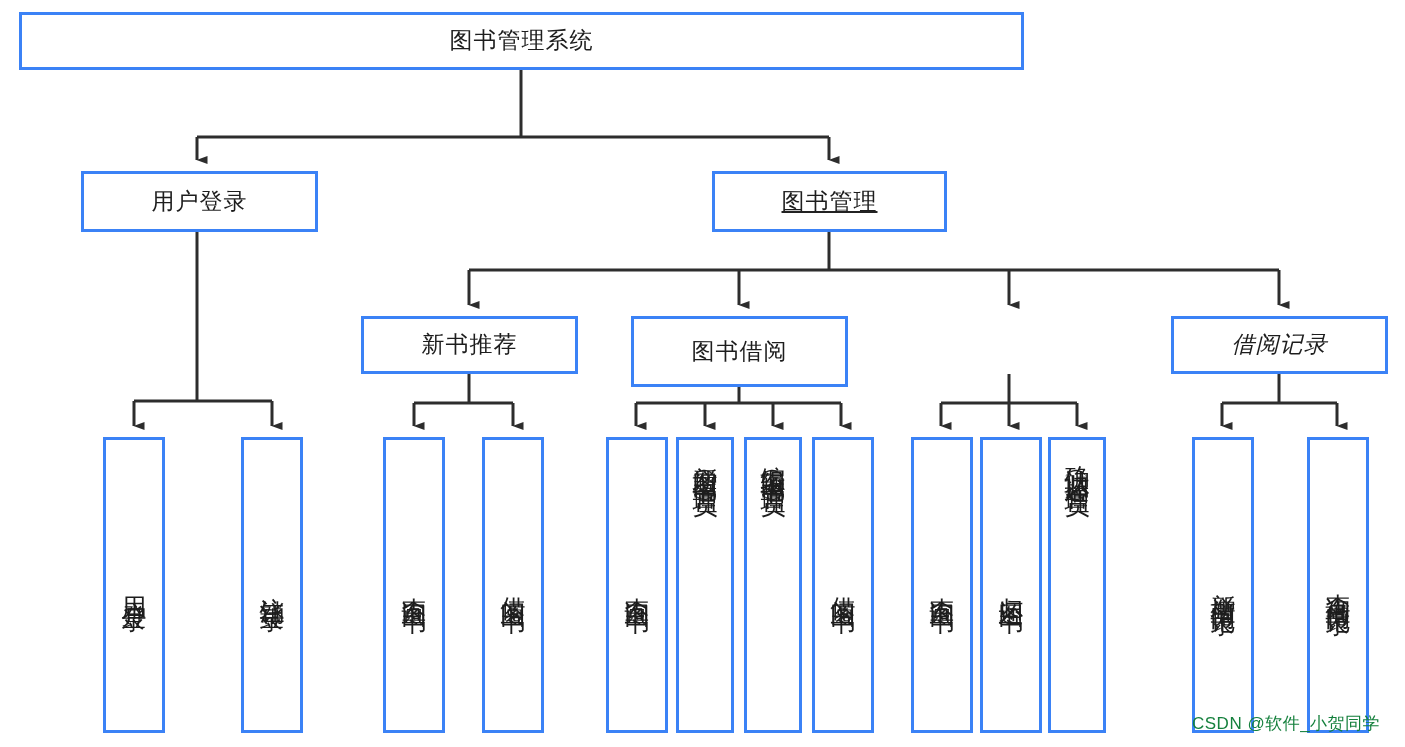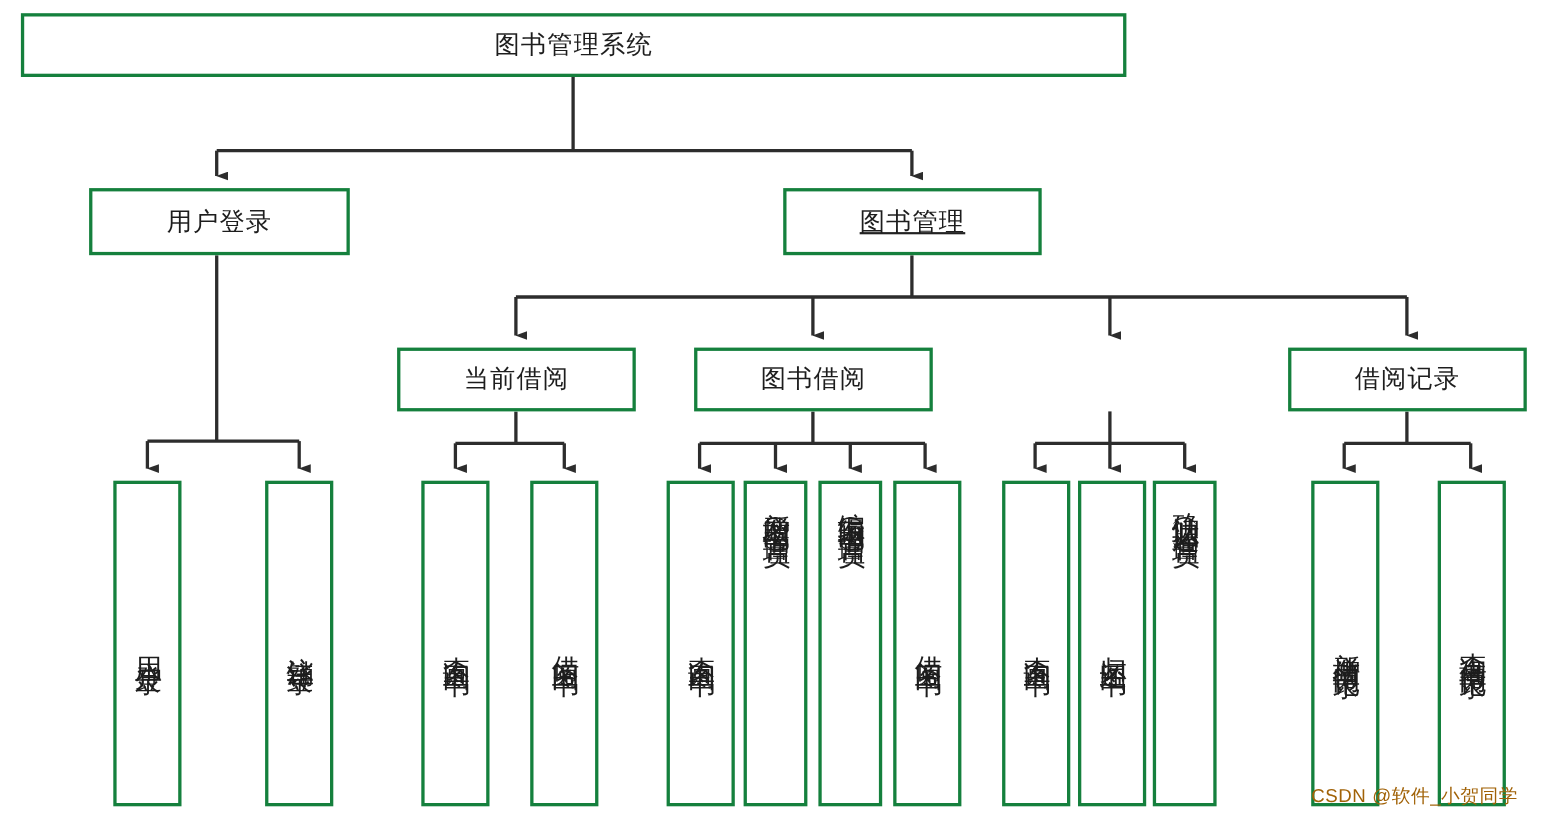--- a/index.html
+++ b/index.html
@@ -24,21 +24,21 @@
     left: 0;
     top: 0;
     width: 1405px;
     height: 747px;
     pointer-events: none;
   }
   .node {
     position: absolute;
     box-sizing: border-box;
     background: #ffffff;
-    border: 3px solid #15803d;
+    border: 3px solid #3b82f6;
     display: flex;
     align-items: center;
     justify-content: center;
     text-align: center;
     color: #222222;
   }
   .node-label {
     display: block;
     line-height: 1.18;
     letter-spacing: 1px;
@@ -62,21 +62,21 @@
   }
   .node.leaf-centered {
     align-items: center;
     padding-top: 0;
   }
   .watermark {
     position: absolute;
     left: 1192px;
     top: 712px;
     font-size: 17px;
-    color: #a16207;
+    color: #15803d;
     white-space: nowrap;
     letter-spacing: 0.5px;
   }
 </style>
 </head>
 <body>
 
 <div id="diagram-root">
 
   <svg class="wires" viewBox="0 0 1405 747">
@@ -135,29 +135,29 @@
 
   <div class="node horizontal" style="left:81px; top:171px; width:237px; height:61px;">
     <span class="node-label">用户登录</span>
   </div>
 
   <div class="node horizontal" style="left:712px; top:171px; width:235px; height:61px;text-decoration:underline;">
     <span class="node-label">图书管理</span>
   </div>
 
   <div class="node horizontal" style="left:361px; top:316px; width:217px; height:58px;">
-    <span class="node-label">当前借阅</span>
-  </div>
-
-  <div class="node horizontal" style="left:631px; top:316px; width:217px; height:58px;">
+    <span class="node-label">新书推荐</span>
+  </div>
+
+  <div class="node horizontal" style="left:631px; top:316px; width:217px; height:71px;">
     <span class="node-label">图书借阅</span>
   </div>
 
 
-  <div class="node horizontal" style="left:1171px; top:316px; width:217px; height:58px;">
+  <div class="node horizontal" style="left:1171px; top:316px; width:217px; height:58px;font-style:italic;">
     <span class="node-label">借阅记录</span>
   </div>
 
   <div class="node vertical leaf-centered" style="left:103px; top:437px; width:62px; height:296px;">
     <span class="node-label">用户登录</span>
   </div>
 
   <div class="node vertical leaf-centered" style="left:241px; top:437px; width:62px; height:296px;">
     <span class="node-label">注销登录</span>
   </div>

